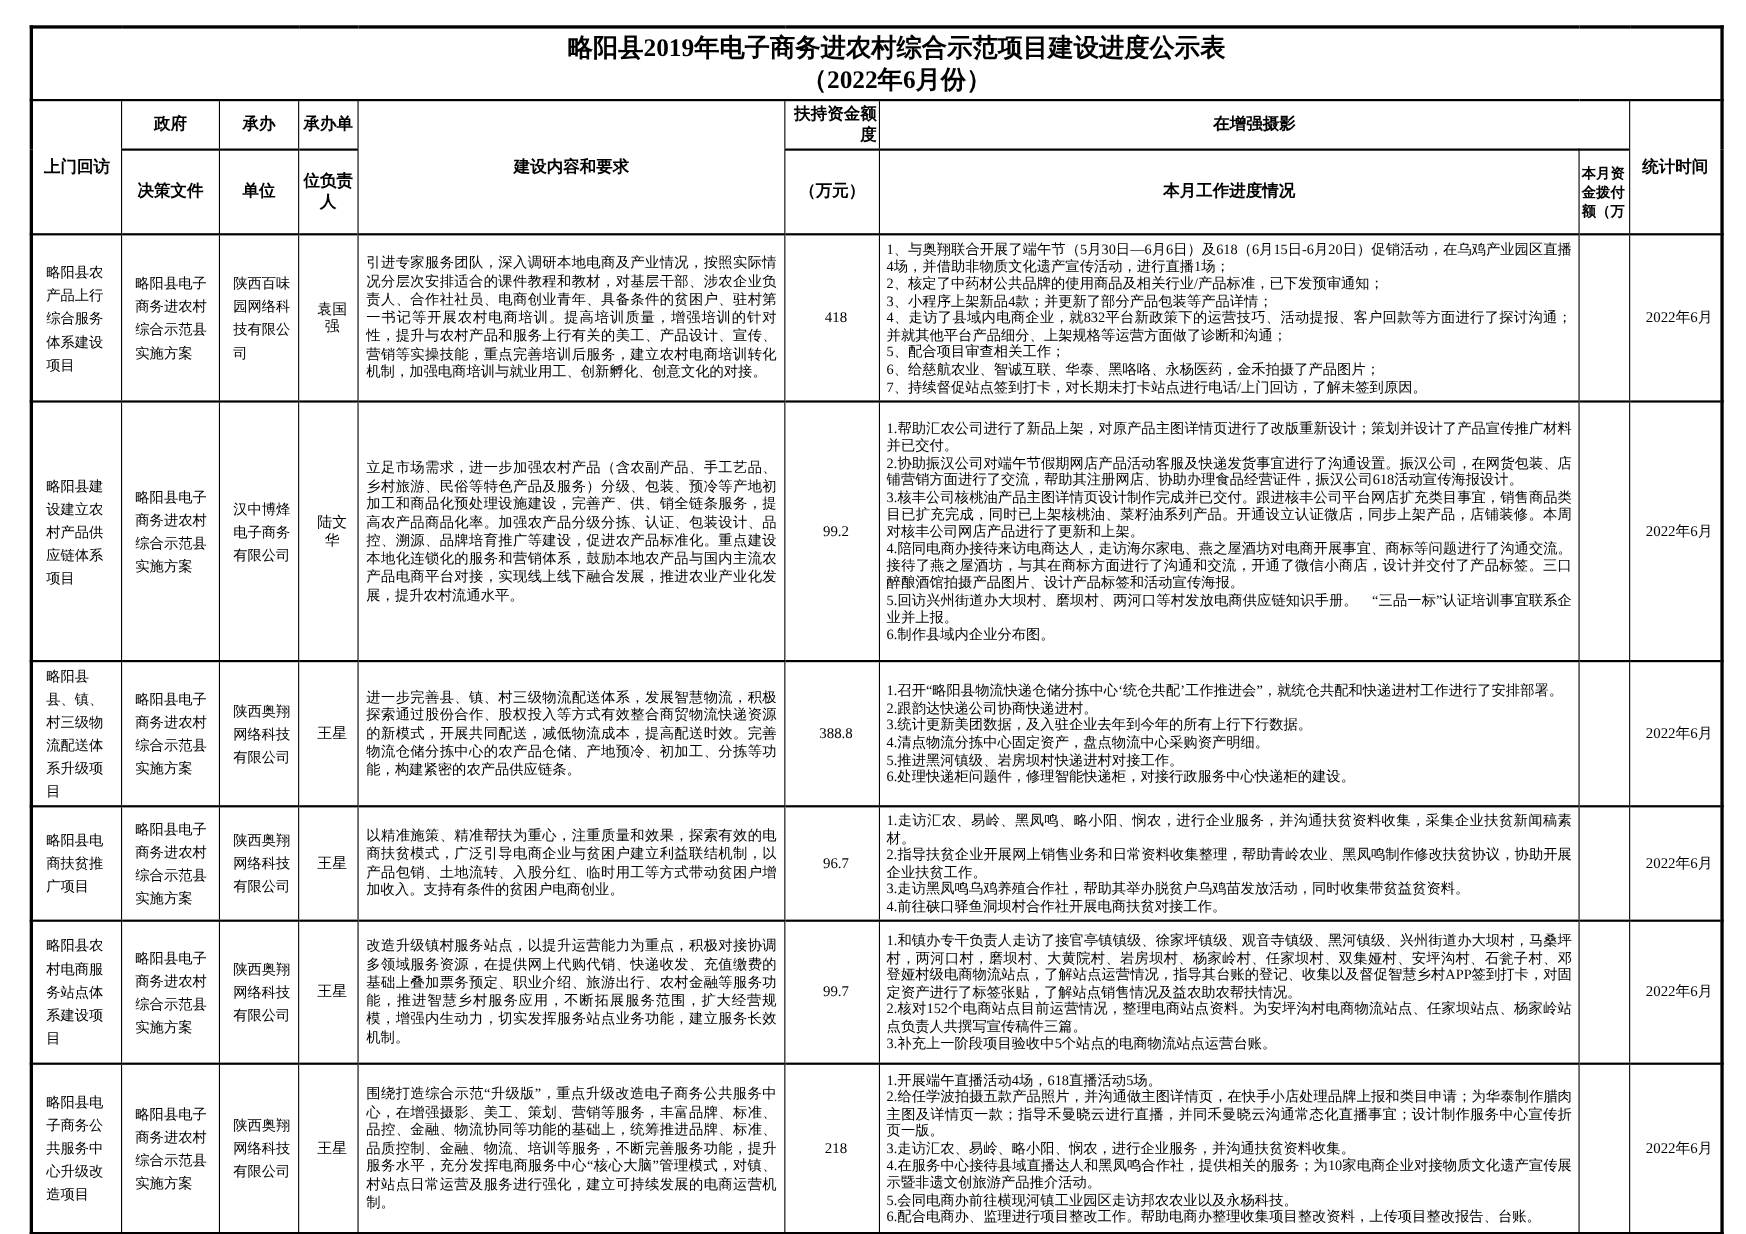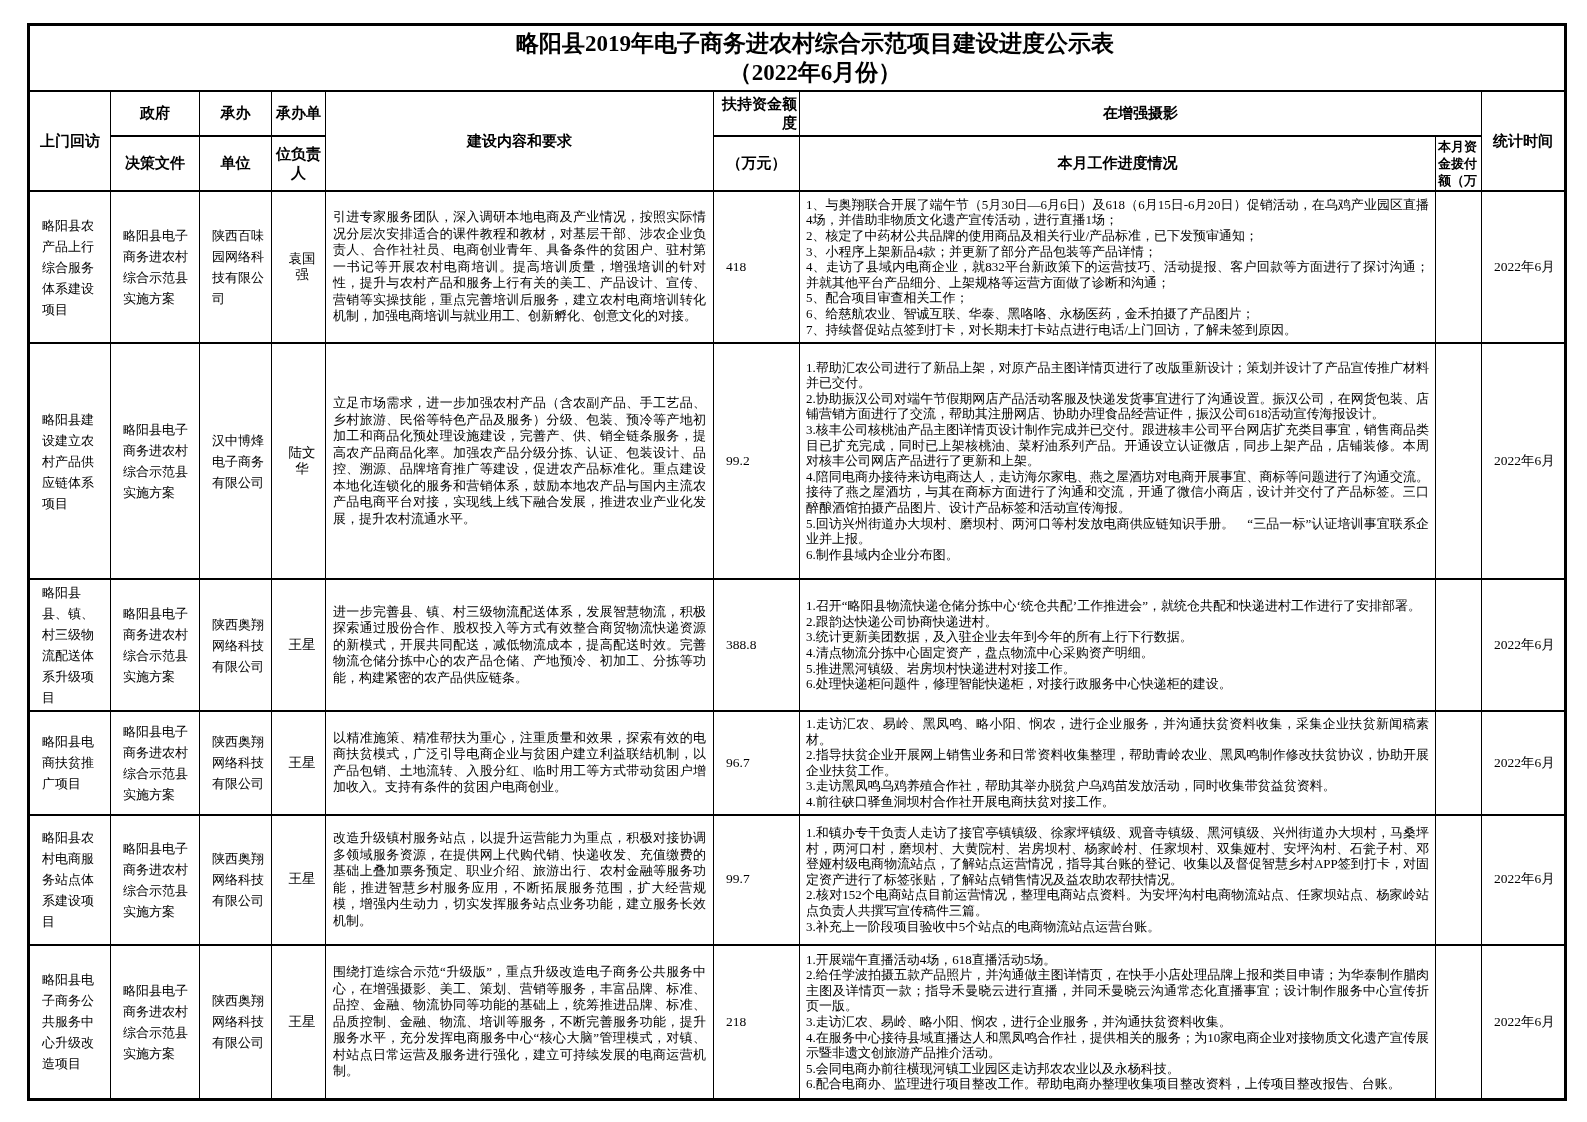--- a/index.html
+++ b/index.html
@@ -32,26 +32,26 @@
     font-weight:bold;font-size:23px;line-height:29px;
     letter-spacing:0px;
     padding-left:36px;
   }
   
   td.hc{
     font-weight:bold;font-size:15px;line-height:19px;
     text-align:center;padding:2px 2px;
   }
   td.hc.left{text-align:right;padding-left:4px;}
-  td.hc.paid-h{font-size:13px;line-height:17px;text-align:left;padding:1px 2px;}
+  td.hc.paid-h{font-size:13px;line-height:17px;text-align:left;padding:12px 2px;}
   
   td.c{font-size:13px;line-height:16.5px;text-align:left;padding-left:12px;}
   td.c.project,td.c.doc,td.c.unit{line-height:21px;font-size:13px;}
   td.c.leader{text-align:center;font-size:13.5px;}
-  td.c.fund,td.c.time{font-size:13.5px;}
+  td.c.fund,td.c.time{text-align:center;font-size:13.5px;}
   td.c.content{line-height:16.5px;text-align:justify;padding:4px 7px;margin-top:36px;}
   td.c.progress{
     line-height:15.6px;text-align:justify;
     white-space:pre-line;padding:4px 6px;vertical-align:middle;margin-left:17px;
   }
   td.c.paid{padding:0;}
 </style>
 </head>
 <body>
 

